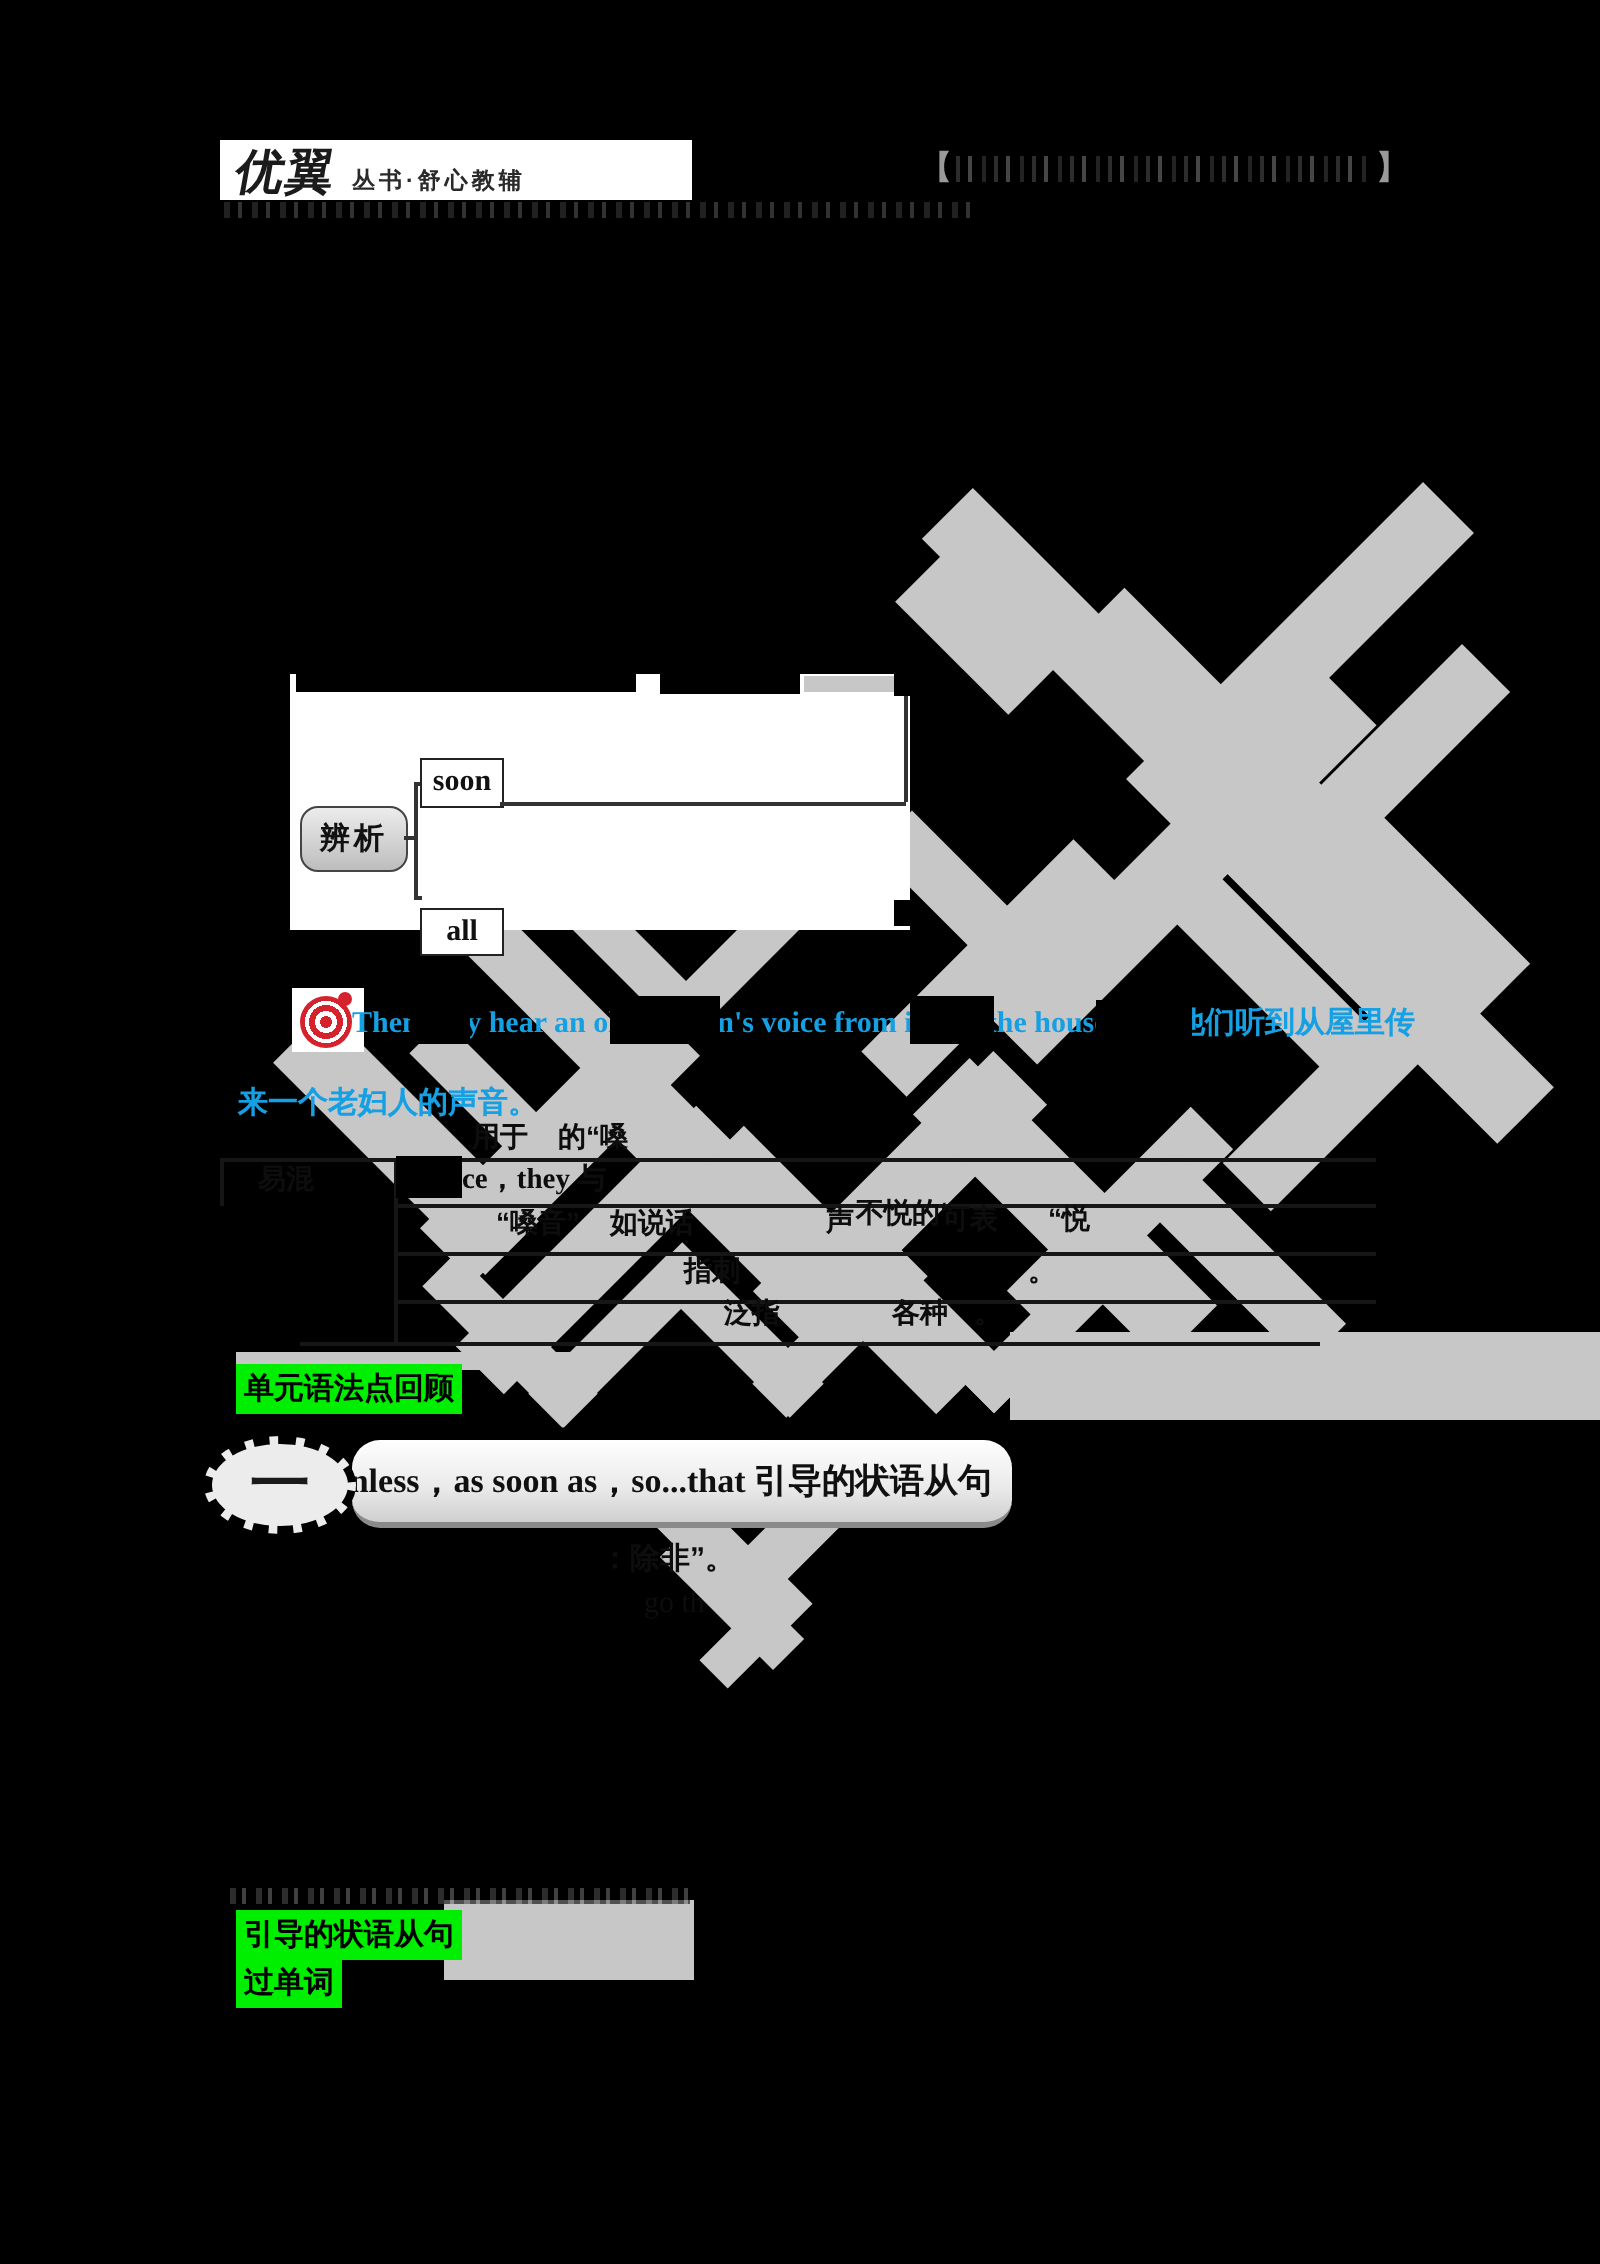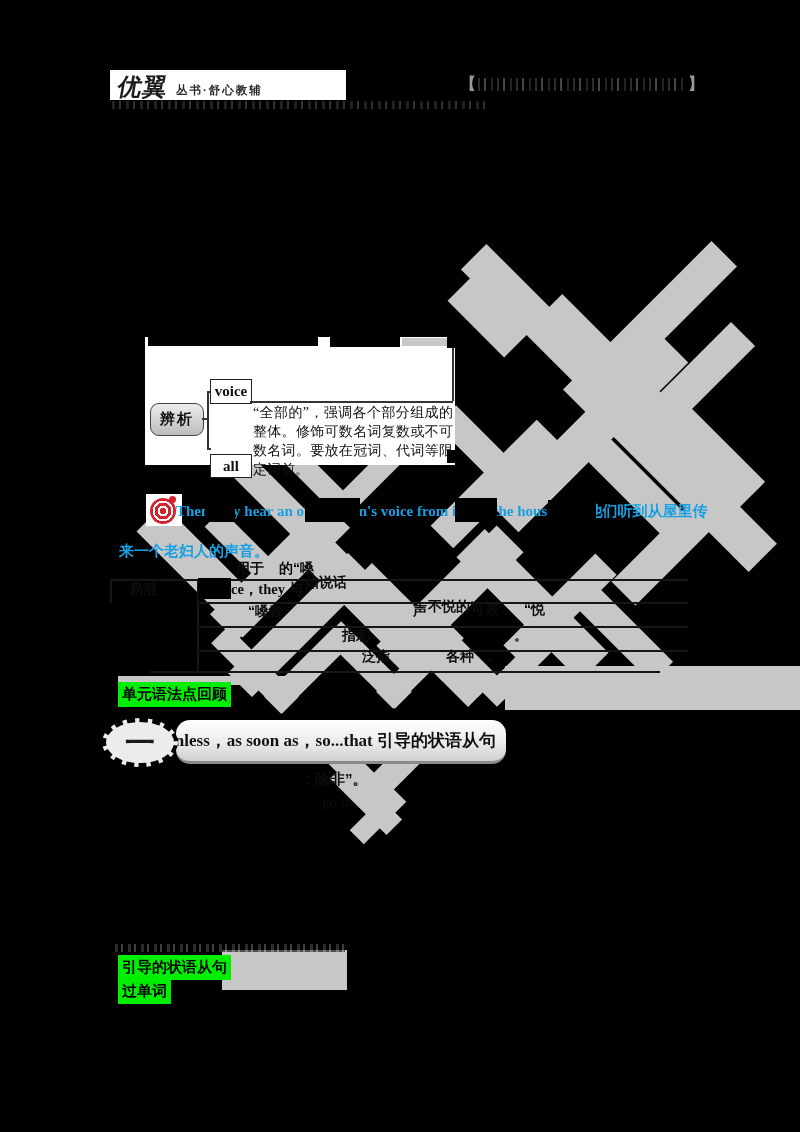--- a/index.html
+++ b/index.html
@@ -114,25 +114,24 @@
     <span id="hdr-garble"></span>
     <span>】</span>
   </div>
 
   <div id="diagram" class="abs">
     <div class="root">辨析</div>
     <div class="conn" style="left:57px;top:81px;width:6px;height:1.5px"></div>
     <div class="conn" style="left:62px;top:54px;width:1.5px;height:58px"></div>
     <div class="conn" style="left:62px;top:54px;width:4px;height:1.5px"></div>
     <div class="conn" style="left:62px;top:111px;width:4px;height:1.5px"></div>
-    <div class="term" style="top:42px;height:23px">voice</div>
+    <div class="term" style="top:42px;height:23px">soon</div>
     <div class="term" style="top:117px;height:22px">all</div>
     <div class="conn" style="left:105px;top:64px;width:203px;height:1.5px"></div>
     <div class="conn" style="left:307px;top:6px;width:1.5px;height:58px"></div>
-    <div class="desc" style="top:66px">“全部的”，强调各个部分组成的整体。修饰可数名词复数或不可数名词。要放在冠词、代词等限定词前。</div>
   </div>
 
   <div class="blob" style="left:148px;top:337px;width:170px;height:9px"></div>
   <div class="blob" style="left:330px;top:336px;width:70px;height:11px"></div>
   <div class="bar" style="left:402px;top:338px;width:52px;height:8px"></div>
   <div class="blob" style="left:447px;top:337px;width:9px;height:11px"></div>
   <div class="blob" style="left:447px;top:450px;width:9px;height:13px"></div>
 
   <div id="target-patch" class="abs"></div>
   <div id="bullseye" class="abs"></div>
@@ -151,21 +150,21 @@
     <div class="tline" style="left:197px;top:650px;width:491px;height:1.5px"></div>
     <div class="tline" style="left:150px;top:671px;width:510px;height:1.5px"></div>
     <div class="tline" style="left:197px;top:579px;width:1.5px;height:93px"></div>
     <div class="tline" style="left:110px;top:579px;width:1.5px;height:24px"></div>
 
     <span class="frag" style="left:236px;top:560px">用于</span>
     <span class="frag" style="left:279px;top:560px">的“嗓</span>
     <span class="frag" style="left:129px;top:581px">易混</span>
     <span class="frag latin" style="left:231px;top:580px">ce，they 与</span>
     <span class="frag" style="left:248px;top:603px">“嗓音”</span>
-    <span class="frag" style="left:305px;top:574px">如说话</span>
+    <span class="frag" style="left:305px;top:603px">如说话</span>
     <span class="frag" style="left:413px;top:602px">声</span>
     <span class="frag" style="left:471px;top:601px">可表</span>
     <span class="frag" style="left:524px;top:601px">“悦</span>
     <span class="frag" style="left:342px;top:627px">指刺</span>
     <span class="frag" style="left:428px;top:598px">不悦的“</span>
     <span class="frag" style="left:514px;top:627px">。</span>
     <span class="frag" style="left:362px;top:648px">泛指</span>
     <span class="frag" style="left:446px;top:648px">各种</span>
     <span class="frag" style="left:487px;top:648px">。</span>
     <div class="blob" style="left:198px;top:578px;width:33px;height:21px"></div>

